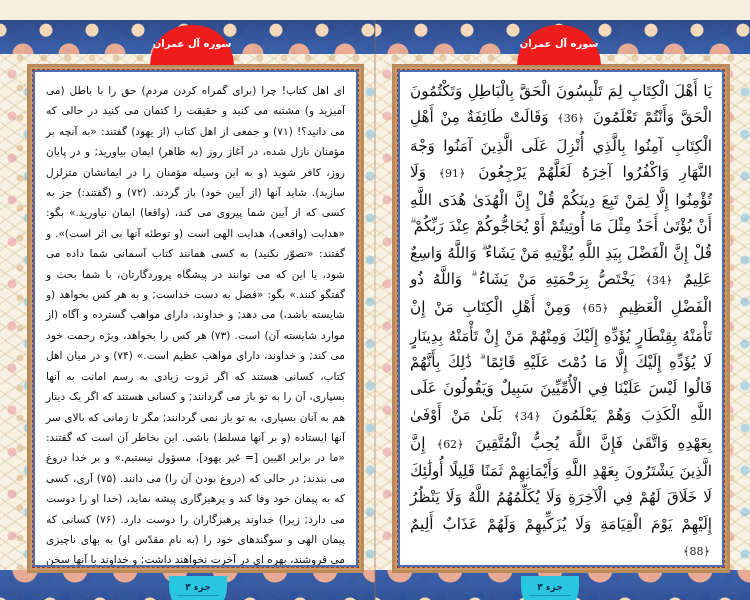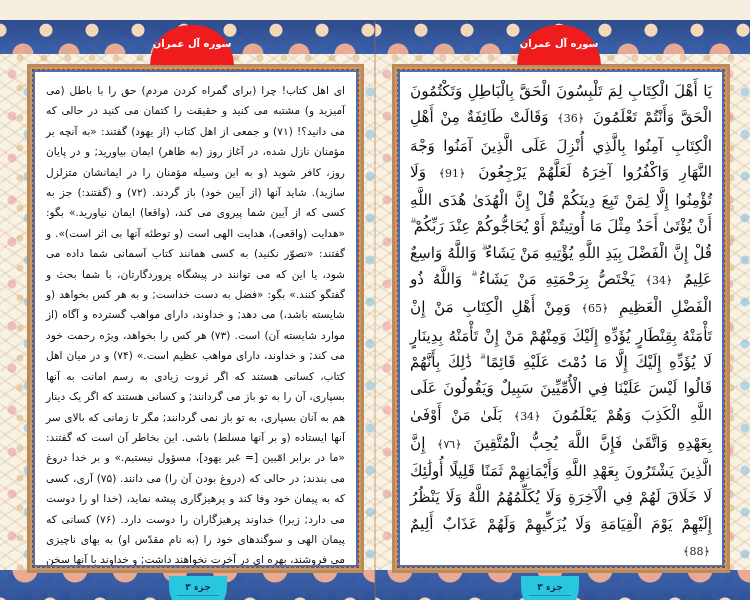--- a/index.html
+++ b/index.html
@@ -164,21 +164,21 @@
           <span class="ayah-mark">﴿36﴾</span>
           <span>وَقَالَتْ طَائِفَةٌ مِنْ أَهْلِ الْكِتَابِ آمِنُوا بِالَّذِي أُنْزِلَ عَلَى الَّذِينَ آمَنُوا وَجْهَ النَّهَارِ وَاكْفُرُوا آخِرَهُ لَعَلَّهُمْ يَرْجِعُونَ</span>
           <span class="ayah-mark">﴿91﴾</span>
           <span>وَلَا تُؤْمِنُوا إِلَّا لِمَنْ تَبِعَ دِينَكُمْ قُلْ إِنَّ الْهُدَىٰ هُدَى اللَّهِ أَنْ يُؤْتَىٰ أَحَدٌ مِثْلَ مَا أُوتِيتُمْ أَوْ يُحَاجُّوكُمْ عِنْدَ رَبِّكُمْ ۗ قُلْ إِنَّ الْفَضْلَ بِيَدِ اللَّهِ يُؤْتِيهِ مَنْ يَشَاءُ ۗ وَاللَّهُ وَاسِعٌ عَلِيمٌ</span>
           <span class="ayah-mark">﴿34﴾</span>
           <span>يَخْتَصُّ بِرَحْمَتِهِ مَنْ يَشَاءُ ۗ وَاللَّهُ ذُو الْفَضْلِ الْعَظِيمِ</span>
           <span class="ayah-mark">﴿65﴾</span>
           <span>وَمِنْ أَهْلِ الْكِتَابِ مَنْ إِنْ تَأْمَنْهُ بِقِنْطَارٍ يُؤَدِّهِ إِلَيْكَ وَمِنْهُمْ مَنْ إِنْ تَأْمَنْهُ بِدِينَارٍ لَا يُؤَدِّهِ إِلَيْكَ إِلَّا مَا دُمْتَ عَلَيْهِ قَائِمًا ۗ ذَٰلِكَ بِأَنَّهُمْ قَالُوا لَيْسَ عَلَيْنَا فِي الْأُمِّيِّينَ سَبِيلٌ وَيَقُولُونَ عَلَى اللَّهِ الْكَذِبَ وَهُمْ يَعْلَمُونَ</span>
           <span class="ayah-mark">﴿34﴾</span>
           <span>بَلَىٰ مَنْ أَوْفَىٰ بِعَهْدِهِ وَاتَّقَىٰ فَإِنَّ اللَّهَ يُحِبُّ الْمُتَّقِينَ</span>
-          <span class="ayah-mark">﴿٧٦﴾</span>
+          <span class="ayah-mark">﴿62﴾</span>
           <span>إِنَّ الَّذِينَ يَشْتَرُونَ بِعَهْدِ اللَّهِ وَأَيْمَانِهِمْ ثَمَنًا قَلِيلًا أُولَٰئِكَ لَا خَلَاقَ لَهُمْ فِي الْآخِرَةِ وَلَا يُكَلِّمُهُمُ اللَّهُ وَلَا يَنْظُرُ إِلَيْهِمْ يَوْمَ الْقِيَامَةِ وَلَا يُزَكِّيهِمْ وَلَهُمْ عَذَابٌ أَلِيمٌ</span>
           <span class="ayah-mark">﴿88﴾</span>
         </p>
       </div>
     </div>
 
     <div class="juz-badge">
       <span class="juz-line">جزء ۳</span>
       <span class="pg-line">۵۹</span>
     </div>

